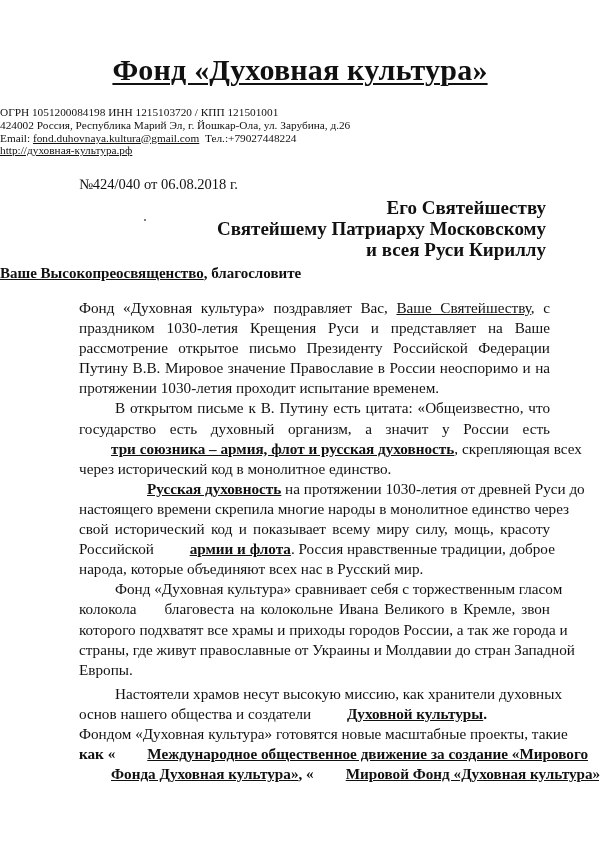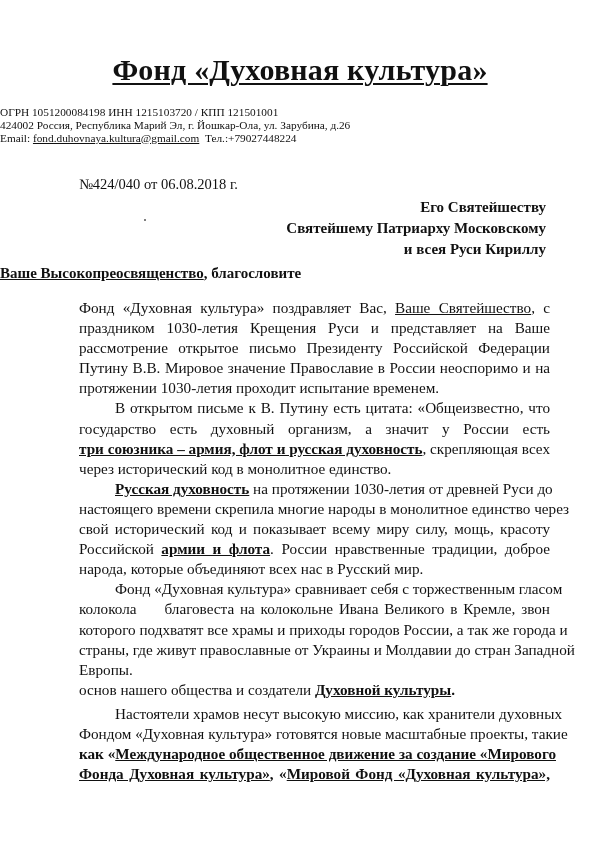--- a/index.html
+++ b/index.html
@@ -21,98 +21,99 @@
       font-size: 11.3px; line-height: 12.8px;
     }
     .reqs .line { display: block; }
     .reqs .u { text-decoration: underline; }
     .docnum {
       position: absolute; left: 79px; top: 168px;
       font-size: 14.5px;
     }
     .addressee {
       position: absolute; right: 54px; top: 189px; text-align: right;
-      font-size: 15px; font-weight: bold; line-height: 21px;
+      font-size: 19px; font-weight: bold; line-height: 21px;
     }
     .addressee .line { display: block; }
     .dot { position: absolute; left: 144px; top: 211px; width: 2px; height: 2px; background: #555; border-radius: 1px; }
     .greeting {
       position: absolute; left: 0; top: 257px; width: 600px; 
       font-size: 15px; font-weight: bold;
     }
     .greeting .u { text-decoration: underline; }
     .body {
       position: absolute; left: 79px; top: 290px; width: 471px;
       font-size: 15.2px; line-height: 20.1px;
     }
     .ln {
       display: block; text-align: justify; text-align-last: justify;
       white-space: nowrap; height: 20.1px;
     }
     .ln.last { text-align-last: left; }
     .ln.ind { padding-left: 36px; }
     .jl { display: flex; justify-content: center; }
     .b { font-weight: bold; }
-    .bu { font-weight: bold; text-decoration: underline; }
+    .bu { font-weight: bold; text-decoration: underline; margin-left: 32px; }
     .u { text-decoration: underline; }
   </style>
 </head>
 <body>
 
 <div class="page">
 
   <div class="title">Фонд «Духовная культура»</div>
 
   <div class="reqs">
     <span class="line">ОГРН 1051200084198 ИНН 1215103720 / КПП 121501001</span>
     <span class="line">424002 Россия, Республика Марий Эл, г. Йошкар-Ола, ул. Зарубина, д.26</span>
     <span class="line"><span>Email: </span><span class="u">fond.duhovnaya.kultura@gmail.com</span><span style="white-space:pre">  Тел.:+79027448224</span></span>
+    <span class="line"><span class="u">http://духовная-культура.рф</span></span>
   </div>
 
   <div class="docnum">№424/040 от 06.08.2018 г.</div>
 
   <div class="dot"></div>
 
   <div class="addressee">
     <span class="line">Его Святейшеству</span>
     <span class="line">Святейшему Патриарху Московскому</span>
     <span class="line">и всея Руси Кириллу</span>
   </div>
 
   <div class="greeting"><span class="u">Ваше Высокопреосвященство</span><span>, благословите</span></div>
 
   <div class="body">
 
-    <span class="ln"><span>Фонд «Духовная культура» поздравляет Вас, </span><span class="u">Ваше Святейшество</span><span>, с</span></span>
+    <span class="ln"><span>Фонд «Духовная культура» поздравляет Вас, </span><span class="u">Ваше Святейшеству</span><span>, с</span></span>
     <span class="ln">праздником 1030-летия Крещения Руси и представляет на Ваше</span>
     <span class="ln">рассмотрение открытое письмо Президенту Российской Федерации</span>
     <span class="ln">Путину В.В. Мировое значение Православие в России неоспоримо и на</span>
     <span class="ln last">протяжении 1030-летия проходит испытание временем.</span>
 
     <span class="ln ind">В открытом письме к В. Путину  есть цитата: «Общеизвестно, что</span>
     <span class="ln">государство есть духовный организм, а значит у России есть</span>
     <span class="ln"><span class="bu">три  союзника – армия, флот и русская духовность</span><span>, скрепляющая всех</span></span>
     <span class="ln last">через исторический код в монолитное единство.</span>
 
     <span class="ln ind"><span class="bu">Русская духовность</span><span> на протяжении 1030-летия от древней Руси до</span></span>
     <span class="ln">настоящего времени скрепила многие народы в монолитное единство через</span>
     <span class="ln">свой исторический код и показывает всему миру силу, мощь, красоту</span>
-    <span class="ln"><span>Российской </span><span class="bu">армии и флота</span><span>. России нравственные традиции, доброе</span></span>
+    <span class="ln"><span>Российской </span><span class="bu">армии и флота</span><span>. Россия нравственные традиции, доброе</span></span>
     <span class="ln last">народа, которые объединяют всех нас в Русский мир.</span>
 
     <span class="ln ind">Фонд «Духовная культура» сравнивает себя с торжественным гласом</span>
     <span class="ln jl">
         <span style="margin-right:28px">колокола</span>
         <span style="flex:1;text-align:justify;text-align-last:justify">благовеста на колокольне Ивана Великого в Кремле, звон</span>
       </span>
     <span class="ln">которого подхватят все храмы и приходы городов России, а так же города и</span>
     <span class="ln">страны, где живут православные от Украины и Молдавии до стран Западной</span>
     <span class="ln last">Европы.</span>
 
+    <span class="ln ind" style="margin-top:4px">Настоятели храмов несут высокую миссию, как хранители духовных</span>
     <span class="ln last"><span>основ нашего общества и создатели </span><span class="bu">Духовной культуры</span><span class="b">.</span></span>
-    <span class="ln ind" style="margin-top:4px">Настоятели храмов несут высокую миссию, как хранители духовных</span>
 
     <span class="ln">Фондом «Духовная культура» готовятся новые масштабные проекты, такие</span>
     <span class="ln"><span class="b">как «</span><span class="bu">Международное общественное движение за создание «Мирового</span></span>
     <span class="ln"><span class="bu">Фонда Духовная культура»</span><span class="b">, «</span><span class="bu">Мировой Фонд «Духовная культура»,</span></span>
 
   </div>
 </div>
 
 </body></html>

